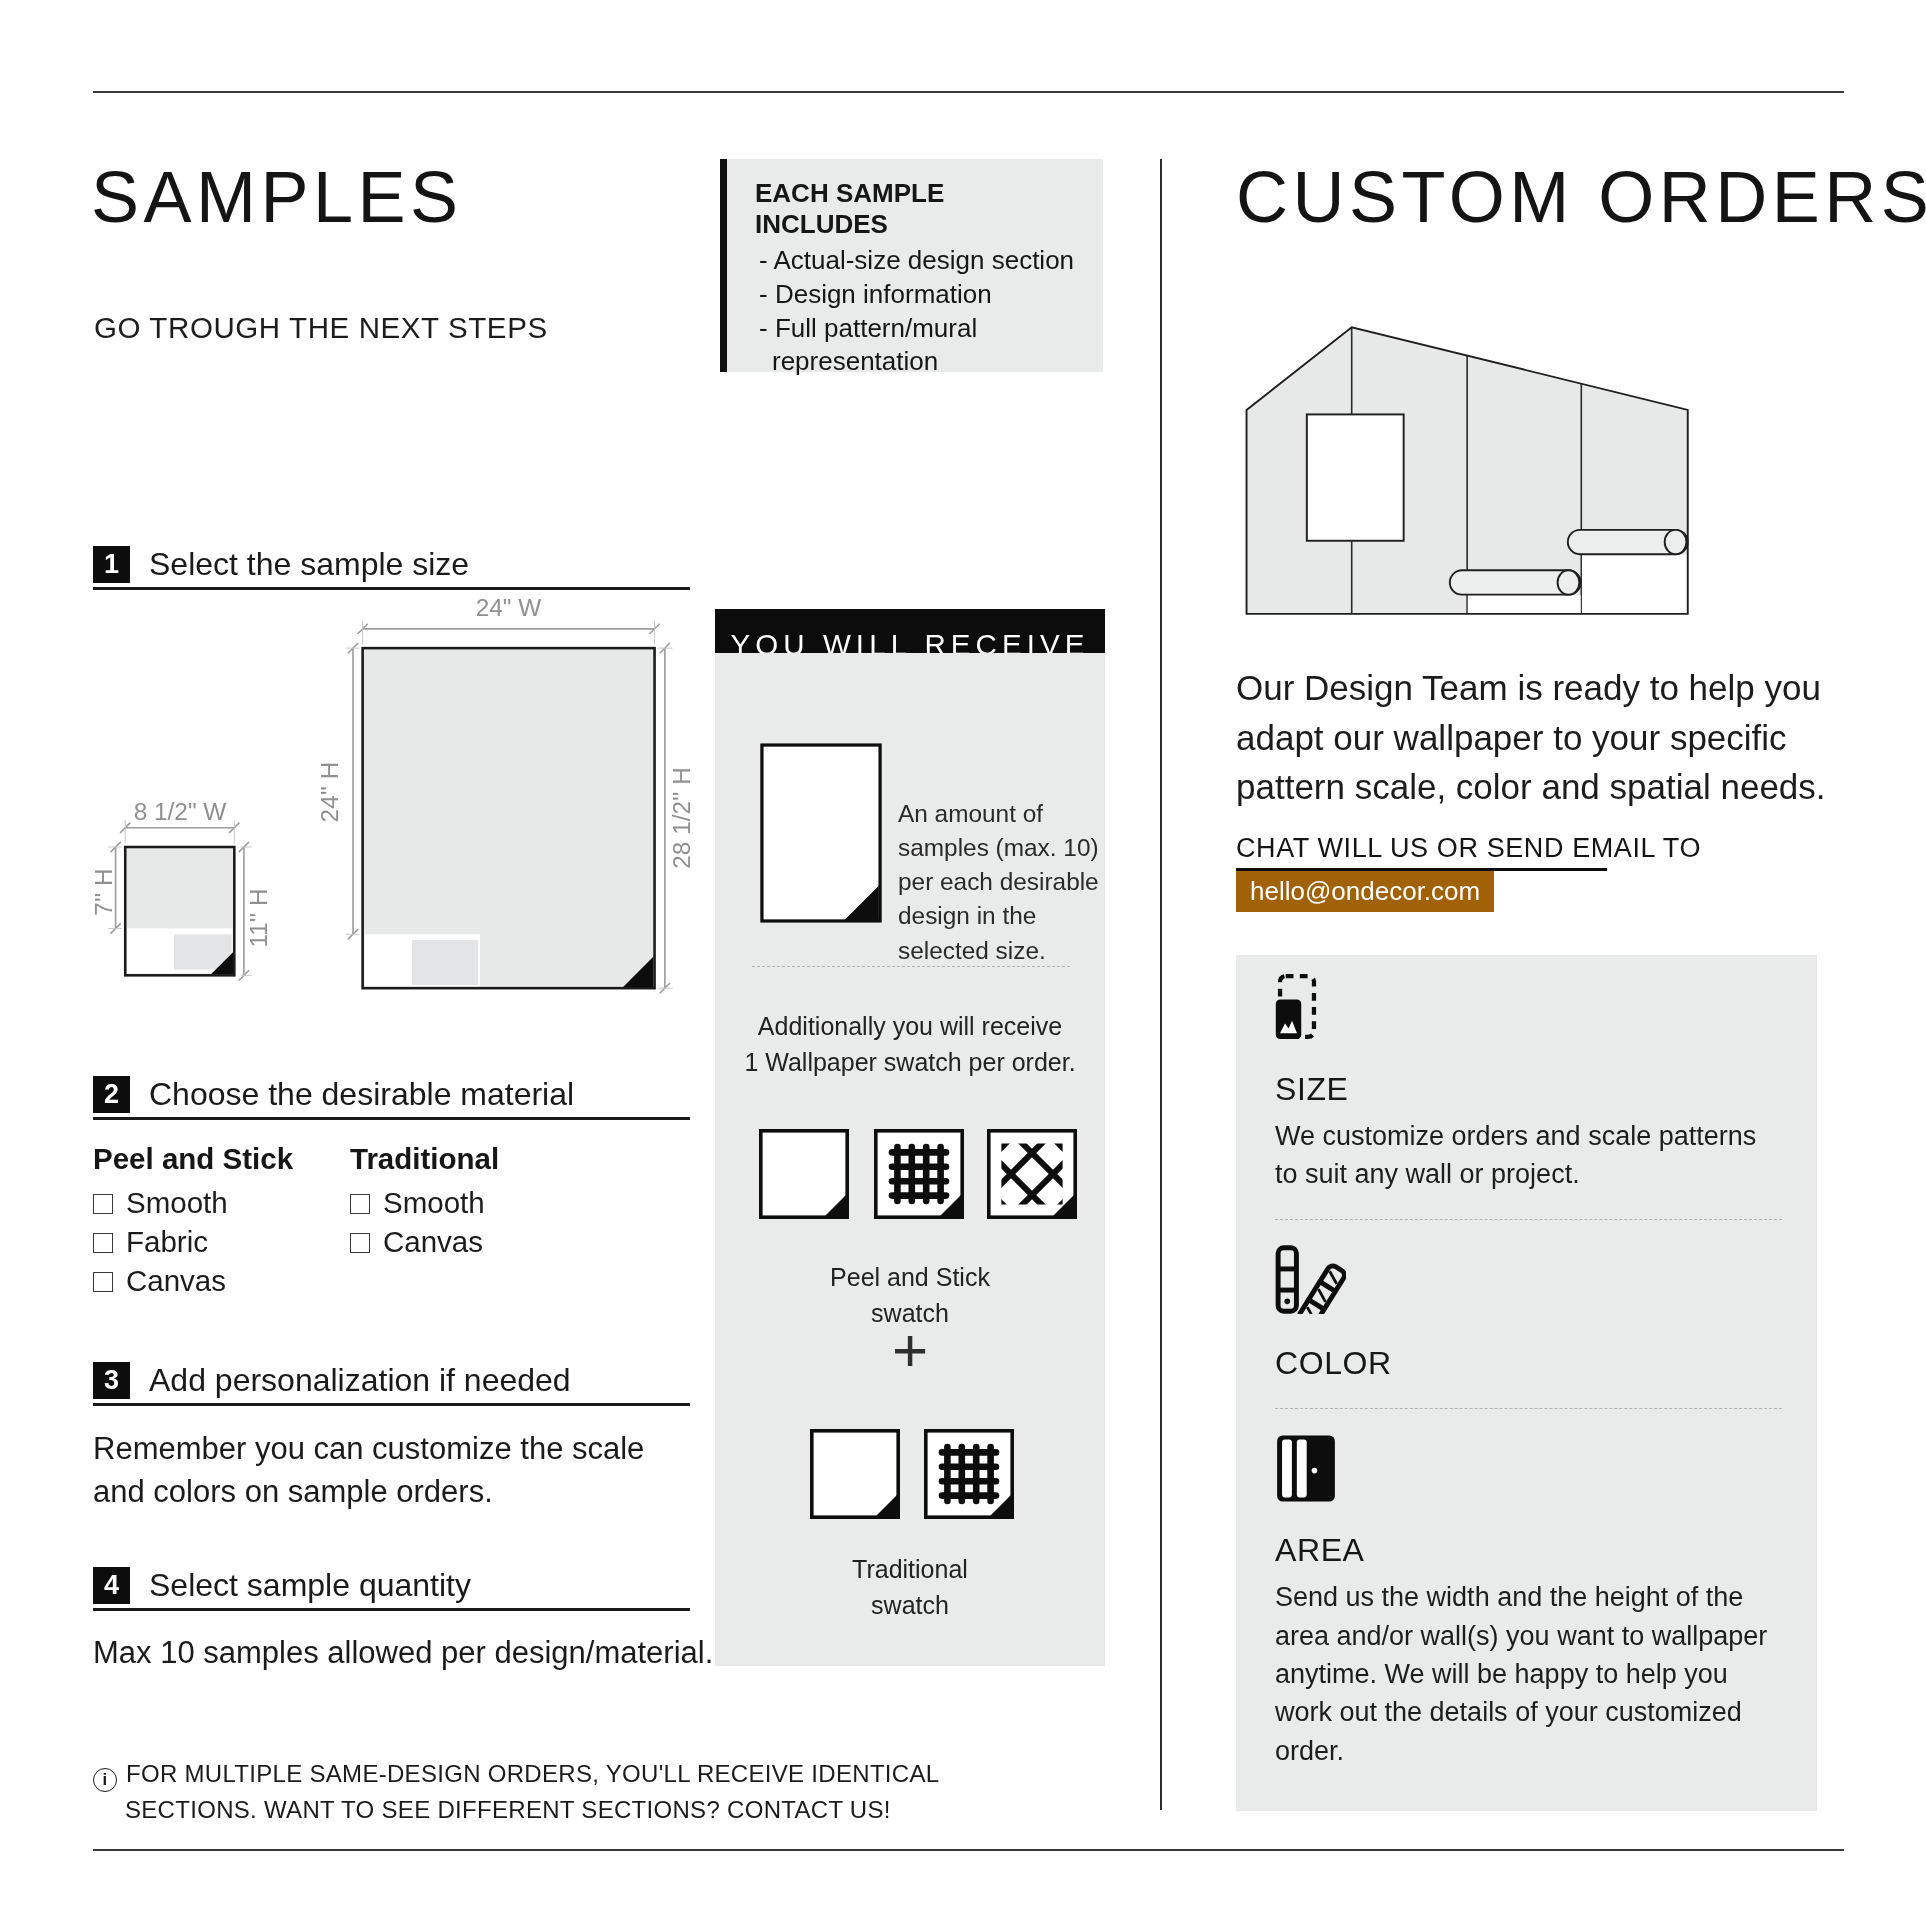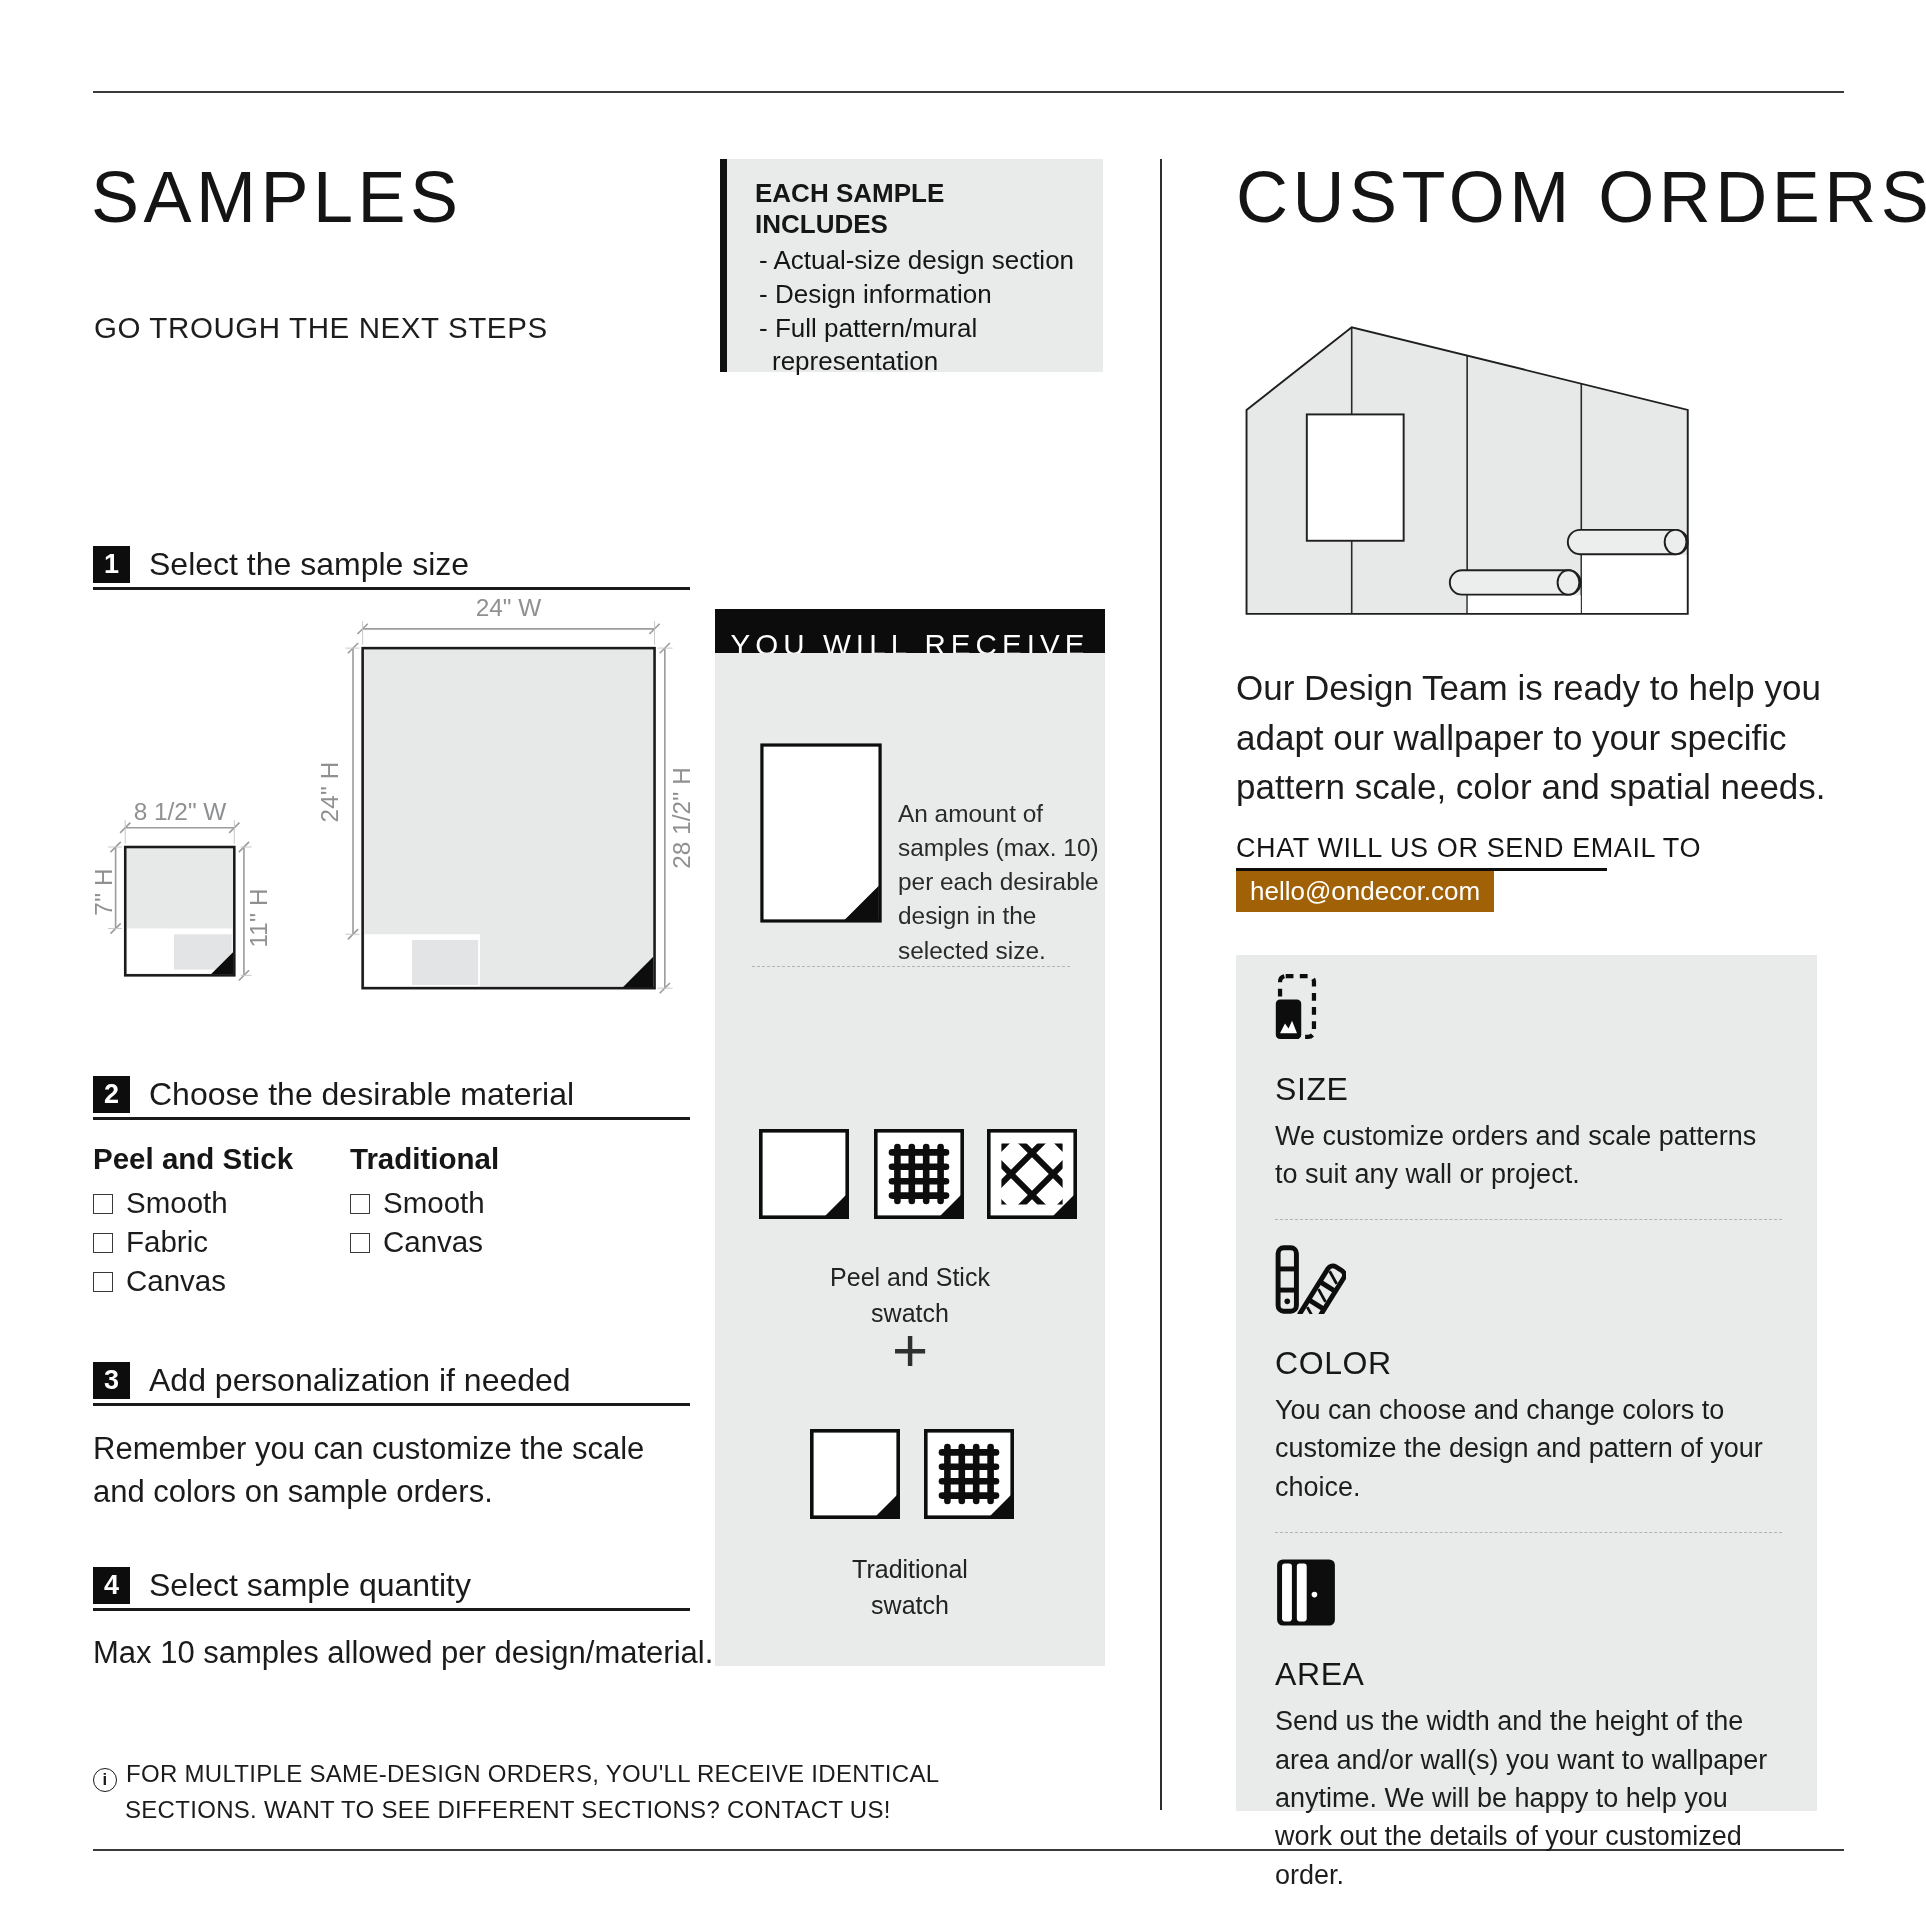--- a/index.html
+++ b/index.html
@@ -184,20 +184,24 @@
 
 <div class="banner">YOU WILL RECEIVE</div>
 <div class="receive-panel">
 
   <svg class="abs" style="left:45px;top:90px;" width="122" height="180" viewBox="0 0 190 280">
     <rect x="3" y="3" width="184" height="274" fill="#ffffff" stroke="#0d0d0d" stroke-width="5"></rect>
     <path d="M185,277 L185,222 L130,277 Z" fill="#0d0d0d"></path>
   </svg>
   <div class="blurb">An amount of samples (max. 10) per each desirable design in the selected size.</div>
   <div class="abs dash" style="left:37px;top:313px;width:318px;"></div>
+  <div class="center-txt" style="top:356px;">
+    <div>Additionally you will receive</div>
+    <div>1 Wallpaper swatch per order.</div>
+  </div>
 
   <svg class="abs" style="left:44px;top:476px;" width="90" height="90" viewBox="0 0 150 150">
     <rect x="3" y="3" width="144" height="144" fill="#ffffff" stroke="#0d0d0d" stroke-width="6"></rect>
     <path d="M147,147 L147,108 L108,147 Z" fill="#0d0d0d"></path>
   </svg>
   <svg class="abs" style="left:159px;top:476px;" width="90" height="90" viewBox="0 0 150 150">
     <rect x="3" y="3" width="144" height="144" fill="#ffffff" stroke="#0d0d0d" stroke-width="6"></rect>
     <g stroke="#0d0d0d" stroke-width="11" stroke-linecap="round">
       <line x1="39" y1="30" x2="39" y2="120"></line>
         <line x1="63" y1="30" x2="63" y2="120"></line>
@@ -320,21 +324,20 @@
         <rect x="34" y="4" width="26" height="90" rx="8"></rect>
         <line x1="34" y1="34" x2="60" y2="34"></line>
         <line x1="34" y1="64" x2="60" y2="64"></line>
         <line x1="38" y1="14" x2="56" y2="24" stroke-width="4"></line>
         <line x1="38" y1="44" x2="56" y2="54" stroke-width="4"></line>
         <line x1="38" y1="74" x2="56" y2="84" stroke-width="4"></line>
       </g>
     </svg>
   </div>
   <h3 class="cp-title">COLOR</h3>
-  <p class="cp-text" style="width:507px;">You can choose and change colors to customize the design and pattern of your choice.</p>
   <div class="cp-divider"></div>
 
   <div class="icon-wrap" style="margin-bottom:26px;">
     <svg width="62" height="71" viewBox="0 0 88 100">
       <rect x="3" y="3" width="82" height="94" rx="8" fill="#0d0d0d"></rect>
       <rect x="10" y="9" width="14" height="82" rx="4" fill="#ffffff"></rect>
       <rect x="31" y="9" width="14" height="82" rx="4" fill="#ffffff"></rect>
       <circle cx="56" cy="53" r="4" fill="#ffffff"></circle>
     </svg>
   </div>

